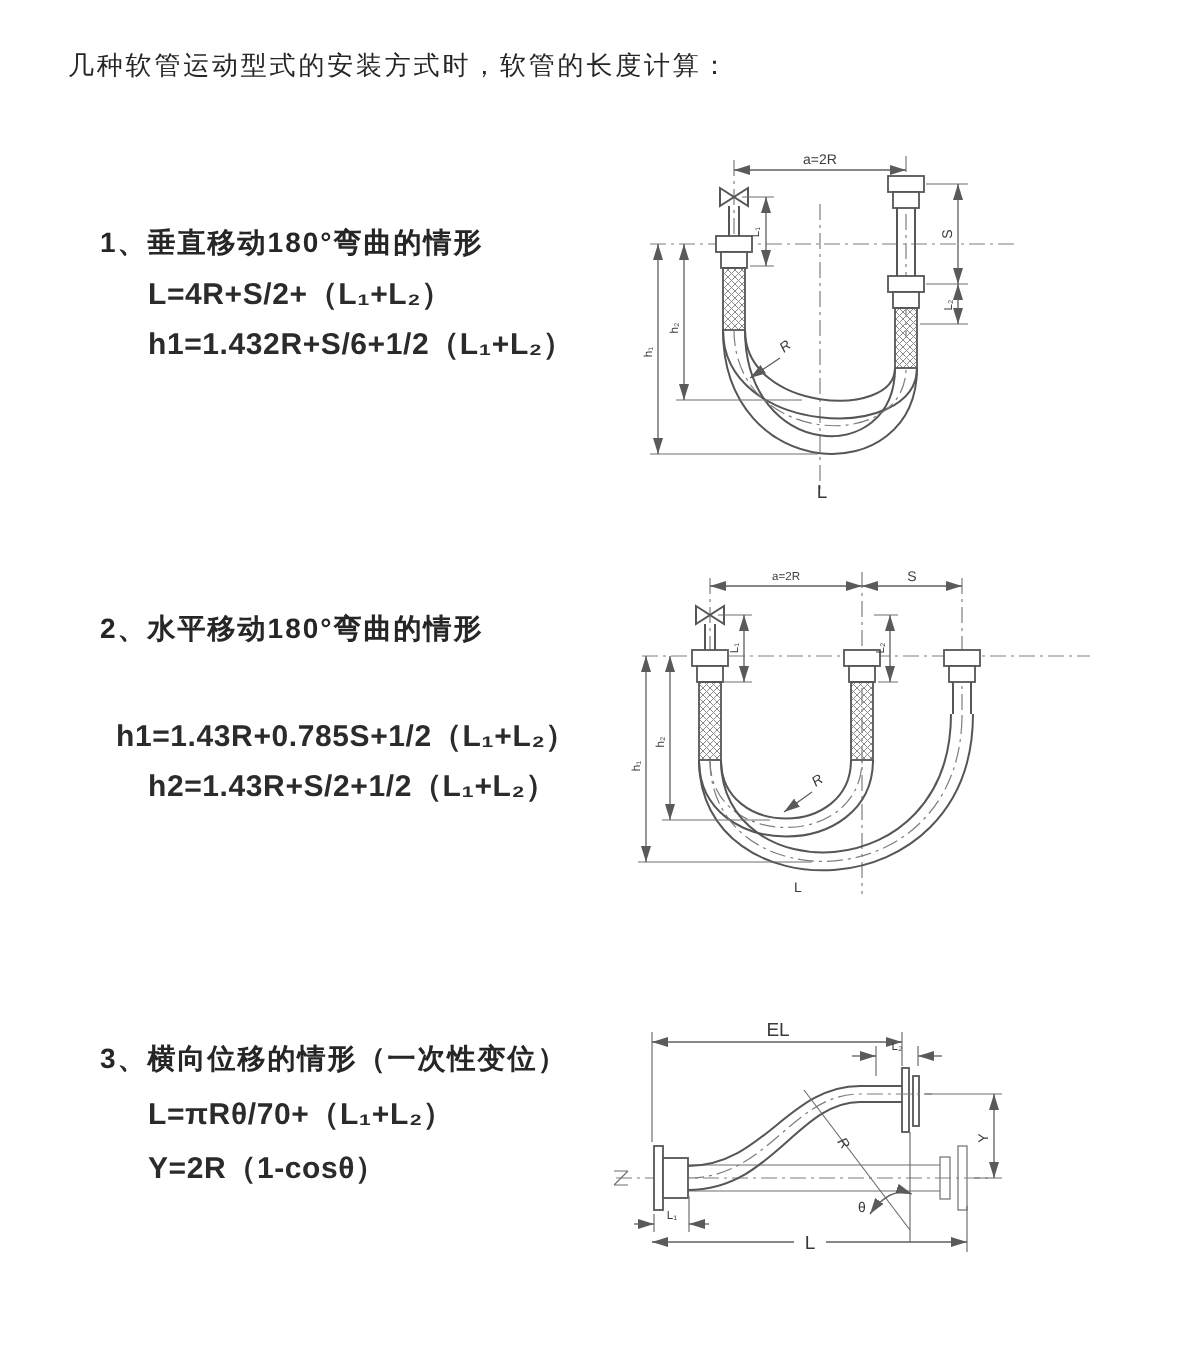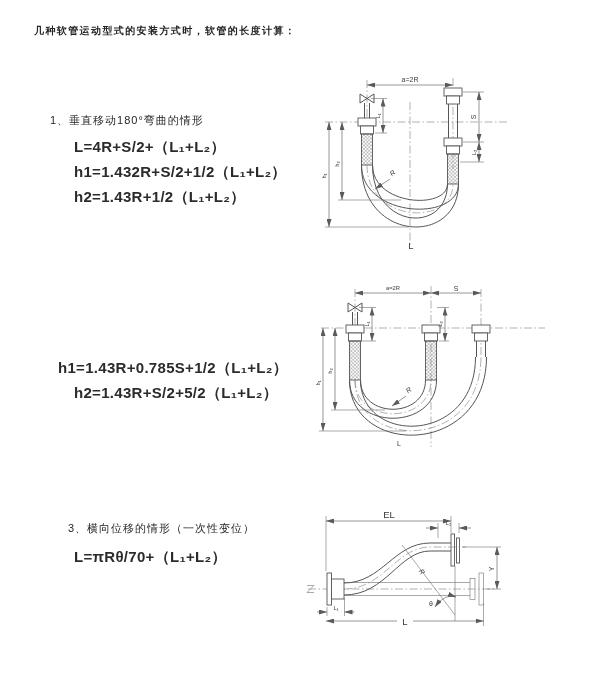--- a/index.html
+++ b/index.html
@@ -1,19 +1,19 @@
 <!DOCTYPE html>
 <html><head>
 <meta charset="utf-8">
 <style>
   html,body{margin:0;padding:0;background:#fff;}
   .page{position:relative;width:600px;height:675px;background:#ffffff;overflow:hidden;
         font-family:"Liberation Sans","DejaVu Sans",sans-serif;color:#262626;}
-  .title{position:absolute;left:34px;top:24px;font-size:10px;font-weight:bold;letter-spacing:1.4px;white-space:nowrap;}
-  .heading{position:absolute;font-size:11px;font-weight:normal;letter-spacing:1px;white-space:nowrap;}
+  .title{position:absolute;left:34px;top:24px;font-size:13px;font-weight:normal;letter-spacing:1.4px;white-space:nowrap;}
+  .heading{position:absolute;font-size:14px;font-weight:bold;letter-spacing:1px;white-space:nowrap;}
   .formula{position:absolute;font-size:15px;font-weight:bold;letter-spacing:.3px;white-space:nowrap;color:#2b2b2b;}
   svg.diag{position:absolute;overflow:visible;}
   .ln{stroke:#565656;stroke-width:1;fill:none;}
   .thin{stroke:#6f6f6f;stroke-width:.6;fill:none;}
   .dim{stroke:#5f5f5f;stroke-width:.65;fill:none;}
   .cl{stroke:#7e7e7e;stroke-width:.6;fill:none;stroke-dasharray:8 2.5 1.5 2.5;}
   .fit{fill:#ffffff;stroke:#565656;stroke-width:.9;}
   .fitthin{fill:#ffffff;stroke:#6f6f6f;stroke-width:.6;}
   .hose{fill:url(#hatch);stroke:#565656;stroke-width:.9;}
   .arr2{marker-start:url(#arr);marker-end:url(#arr);}
@@ -36,22 +36,21 @@
       <pattern id="hatch" width="3.5" height="3.5" patternUnits="userSpaceOnUse">
         <path d="M0 3.5 L3.5 0 M0 0 L3.5 3.5" stroke="#8b8b8b" stroke-width="0.5"></path>
       </pattern>
     </defs>
   </svg>
 
   <div class="title">几种软管运动型式的安装方式时，软管的长度计算：</div>
 
   <div class="heading" style="left:50px;top:113px">1、垂直移动180°弯曲的情形</div>
   <div class="formula" style="left:74px;top:138px">L=4R+S/2+（L₁+L₂）</div>
-  <div class="formula" style="left:74px;top:163px">h1=1.432R+S/2+1/2（L₁+L₂）</div>
-  <div class="formula" style="left:74px;top:188px">h2=1.43R+1/2（L₁+L₂）</div>
+  <div class="formula" style="left:74px;top:163px">h1=1.432R+S/6+1/2（L₁+L₂）</div>
 
   <svg class="diag" style="left:315px;top:72px" width="270" height="190" viewBox="0 0 270 190">
     <g>
       <path class="cl" d="M95 30 V174"></path>
       <path class="cl" d="M10 50 H192"></path>
       <path class="cl" d="M52 8 V46"></path>
       <path class="cl" d="M138 6 V97"></path>
     </g>
     <g>
       <path class="dim arr2" d="M52 13 H138"></path>
@@ -100,22 +99,23 @@
       <text class="dlbl sm" x="24" y="92" transform="rotate(-90 24 92)" text-anchor="middle">h₂</text>
       <text class="dlbl sm" x="11" y="104" transform="rotate(-90 11 104)" text-anchor="middle">h₁</text>
     </g>
     <g>
       <text class="dlbl it" x="79" y="103" transform="rotate(-38 79 103)" text-anchor="middle" font-size="8">R</text>
       <path class="dim arrE" d="M75 107 L60 117"></path>
     </g>
     <text class="dlbl big" x="96" y="177" text-anchor="middle">L</text>
   </svg>
 
+  <div class="heading" style="left:50px;top:306px">2、水平移动180°弯曲的情形</div>
   <div class="formula" style="left:58px;top:359px">h1=1.43R+0.785S+1/2（L₁+L₂）</div>
-  <div class="formula" style="left:74px;top:384px">h2=1.43R+S/2+5/2（L₁+L₂）</div>
+  <div class="formula" style="left:74px;top:384px">h2=1.43R+S/2+1/2（L₁+L₂）</div>
 
   <svg class="diag" style="left:313px;top:281px" width="285" height="175" viewBox="0 0 285 175">
     <g>
       <path class="cl" d="M8 47 H232"></path>
       <path class="cl" d="M42 8 V46"></path>
       <path class="cl" d="M118 5 V166"></path>
       <path class="cl" d="M168 8 V78"></path>
     </g>
     <g>
       <path class="dim arr2" d="M42 12 H118"></path>
@@ -167,22 +167,23 @@
       <text class="dlbl sm" x="19" y="90" transform="rotate(-90 19 90)" text-anchor="middle">h₂</text>
       <text class="dlbl sm" x="7" y="102" transform="rotate(-90 7 102)" text-anchor="middle">h₁</text>
     </g>
     <g>
       <text class="dlbl it" x="97" y="111" transform="rotate(-35 97 111)" text-anchor="middle" font-size="7.5">R</text>
       <path class="dim arrE" d="M93 115 L79 125"></path>
     </g>
     <text class="dlbl" x="86" y="165" text-anchor="middle" font-size="8">L</text>
   </svg>
 
-  <div class="heading" style="left:68px;top:521px">3、横向位移的情形（一次性变位）</div>
+  <div class="heading" style="left:50px;top:521px">3、横向位移的情形（一次性变位）</div>
   <div class="formula" style="left:74px;top:548px">L=πRθ/70+（L₁+L₂）</div>
+  <div class="formula" style="left:74px;top:575px">Y=2R（1-cosθ）</div>
 
   <svg class="diag" style="left:298px;top:503px" width="300" height="145" viewBox="0 0 300 145">
     <g>
       <path class="thin" d="M28 13 V68 M153 13 V30"></path>
       <path class="dim arr2" d="M28 18 H153"></path>
       <text class="dlbl big" x="91" y="15" text-anchor="middle">EL</text>
     </g>
     <g>
       <path class="thin" d="M140 20 V35 M161 20 V30"></path>
       <path class="dim arrE" d="M128 25 H140"></path>

